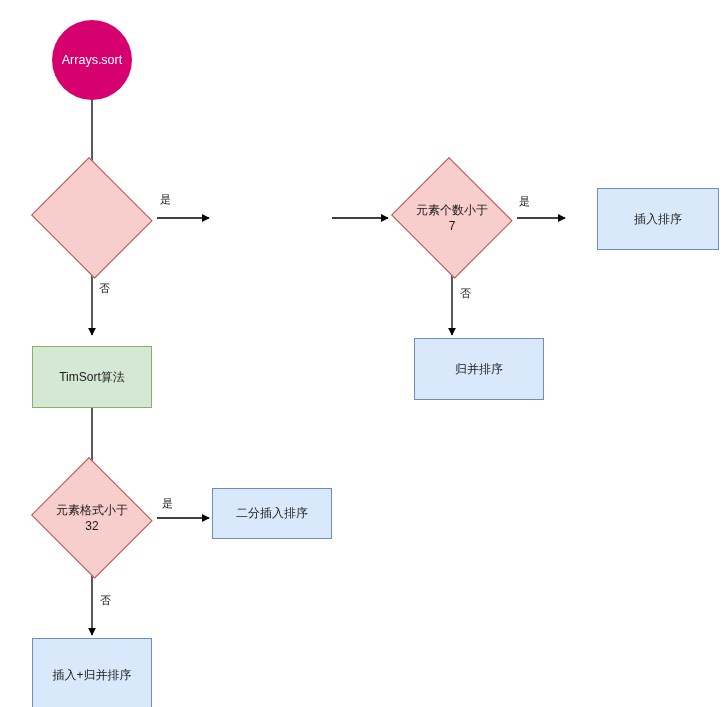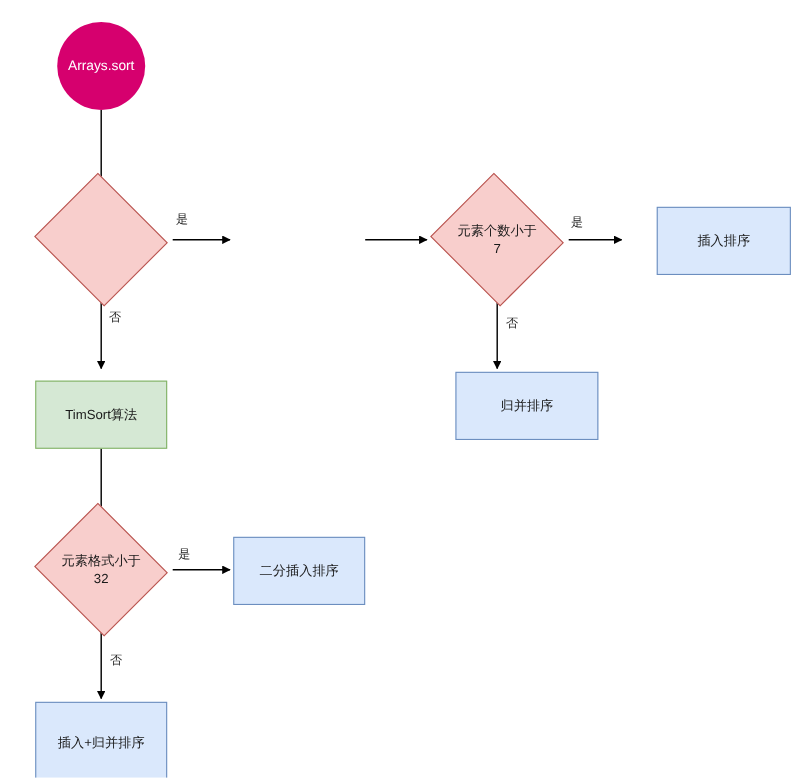--- a/index.html
+++ b/index.html
@@ -147,21 +147,21 @@
   <div class="node node-rect fill-green" style="left:32px; top:346px; width:120px; height:62px;">
     <span>TimSort算法</span>
   </div>
 
   <div class="node node-diamond" style="left:28px; top:460px; width:128px; height:116px;">
     <span class="dia-shape"></span>
     <span class="dia-text">元素格式小于
 32</span>
   </div>
 
-  <div class="node node-rect fill-blue" style="left:212px; top:488px; width:120px; height:62px;">
+  <div class="node node-rect fill-blue" style="left:212px; top:488px; width:120px; height:51px;">
     <span>二分插入排序</span>
   </div>
 
   <div class="node node-rect fill-blue" style="left:32px; top:638px; width:120px; height:74px;">
     <span>插入+归并排序</span>
   </div>
 
 </div>
 
 </body></html>

